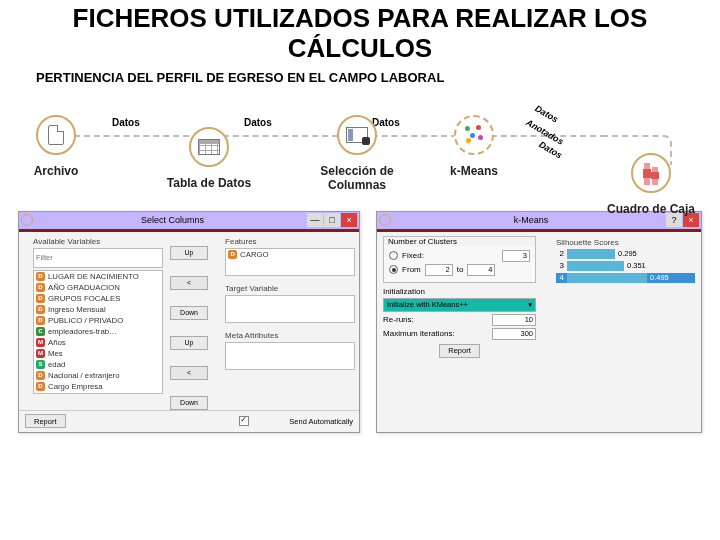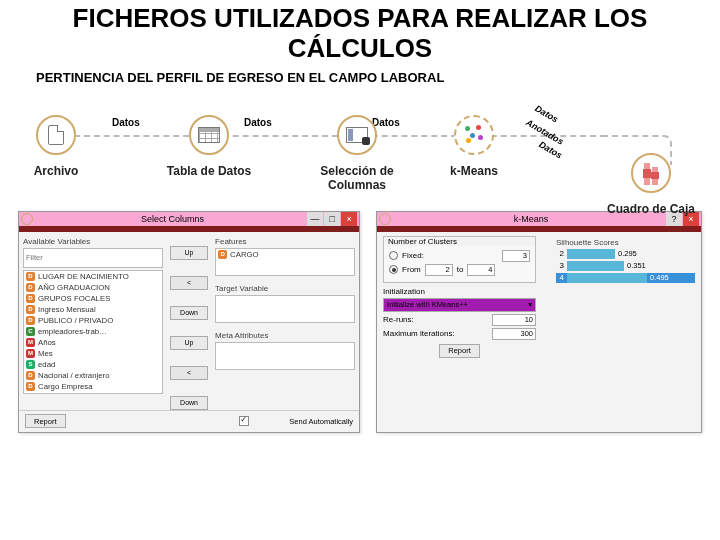--- a/index.html
+++ b/index.html
@@ -107,30 +107,30 @@
   .dlg {
     background:#f3f3f3;
     border:1px solid #999;
     font-size:8.5px;
     flex:1;
     display:flex;
     flex-direction:column;
     box-shadow:1px 1px 3px rgba(0,0,0,.15);
   }
   .dlg-title {
-    height:20px;background:#f9a8d4;border-bottom:6px solid #7f1d1d;
+    height:20px;background:#c4b5fd;border-bottom:3px solid #7f1d1d;
     display:flex;align-items:center;padding:0 2px;
   }
   .dlg-title .ticon{width:12px;height:12px;border:1px solid #cfa96a;border-radius:50%;margin-right:6px;}
   .dlg-title .tname{flex:1;text-align:center;font-size:9px;}
   .winbtn{width:16px;height:14px;margin-left:1px;background:#ddd;display:flex;align-items:center;justify-content:center;font-size:9px;}
   .winbtn.close{background:#d9423a;color:#fff;}
   .winbtn.q{background:#ddd;}
   .dlg-body{flex:1;display:flex;}
-  .col{padding:3px 4px;}
+  .col{padding:3px 4px;margin-left:10px;}
   .sec-head{font-size:8px;color:#444;margin:2px 0 2px 0;}
   .filter{width:100%;height:20px;border:1px solid #bbb;background:#fff;margin-bottom:2px;padding:0 2px;font-size:7.5px;color:#888;}
   .listbox{border:1px solid #bbb;background:#fff;height:124px;overflow:hidden;}
   .listbox.small{height:28px;}
   .li{display:flex;align-items:center;gap:3px;padding:1px 2px;font-size:7.8px;color:#333;}
   .tag{width:9px;height:9px;border-radius:2px;font-size:6px;color:#fff;display:flex;align-items:center;justify-content:center;font-weight:bold;}
   .tD{background:#e08030;}
   .tC{background:#3a8d3a;}
   .tM{background:#c33;}
   .tS{background:#2a6;}
@@ -143,21 +143,21 @@
   
   .km-body{padding:4px 6px;font-size:8px;display:flex;gap:20px;}
   .km-left{flex:1.1;}
   .km-right{flex:1;}
   .grp{border:1px solid #bbb;background:#f8f8f8;padding:4px 5px;margin-bottom:4px;}
   .grp-title{font-size:8px;margin:-4px -5px 4px -5px;padding:0 4px;background:#f3f3f3;}
   .row{display:flex;align-items:center;gap:4px;margin:2px 0;}
   .radio{width:9px;height:9px;border:1px solid #666;border-radius:50%;display:inline-block;position:relative;}
   .radio.on:after{content:"";position:absolute;inset:1.5px;border-radius:50%;background:#333;}
   .numbox{width:28px;height:12px;border:1px solid #aaa;background:#fff;font-size:7.5px;padding:0 2px;display:flex;align-items:center;justify-content:flex-end;}
-  .selectbox{flex:1;height:14px;border:1px solid #aaa;background:#a21caf;padding:0 3px;display:flex;align-items:center;justify-content:space-between;font-size:7.5px;}
+  .selectbox{flex:1;height:14px;border:1px solid #aaa;background:#14b8a6;padding:0 3px;display:flex;align-items:center;justify-content:space-between;font-size:7.5px;}
   .apply{width:100%;height:16px;border:1px solid #aaa;background:#eaeaea;font-size:8px;}
   .score-row{display:flex;align-items:center;gap:3px;margin:2px 0;}
   .score-row .n{width:8px;text-align:right;}
   .bar{height:10px;background:#59b6d9;}
   .score-row.sel{background:#3a8fd9;color:#fff;}
   .val{font-size:7.5px;}
 </style>
 </head>
 <body>
 
@@ -175,21 +175,21 @@
   <span class="angled-text" style="left:510px;top:14px;">Datos</span>
   <span class="angled-text" style="left:500px;top:32px;">Anotados</span>
   <span class="angled-text" style="left:514px;top:50px;">Datos</span>
 
   <div class="node" style="left:0;top:20px;">
     <div class="circ">
         <span class="file-icon"></span>
       </div>
     <div class="lbl">Archivo</div>
   </div>
-  <div class="node" style="left:140px;top:20px;width:90px;text-align:center;">
+  <div class="node" style="left:140px;top:32px;width:90px;text-align:center;">
     <div class="circ">
         <span class="grid-icon"></span>
       </div>
     <div class="lbl">Tabla de Datos</div>
   </div>
   <div class="node" style="left:268px;top:20px;width:130px;">
     <div class="circ">
         <span class="colsel-icon"></span>
       </div>
     <div class="lbl">Selección de Columnas</div>

